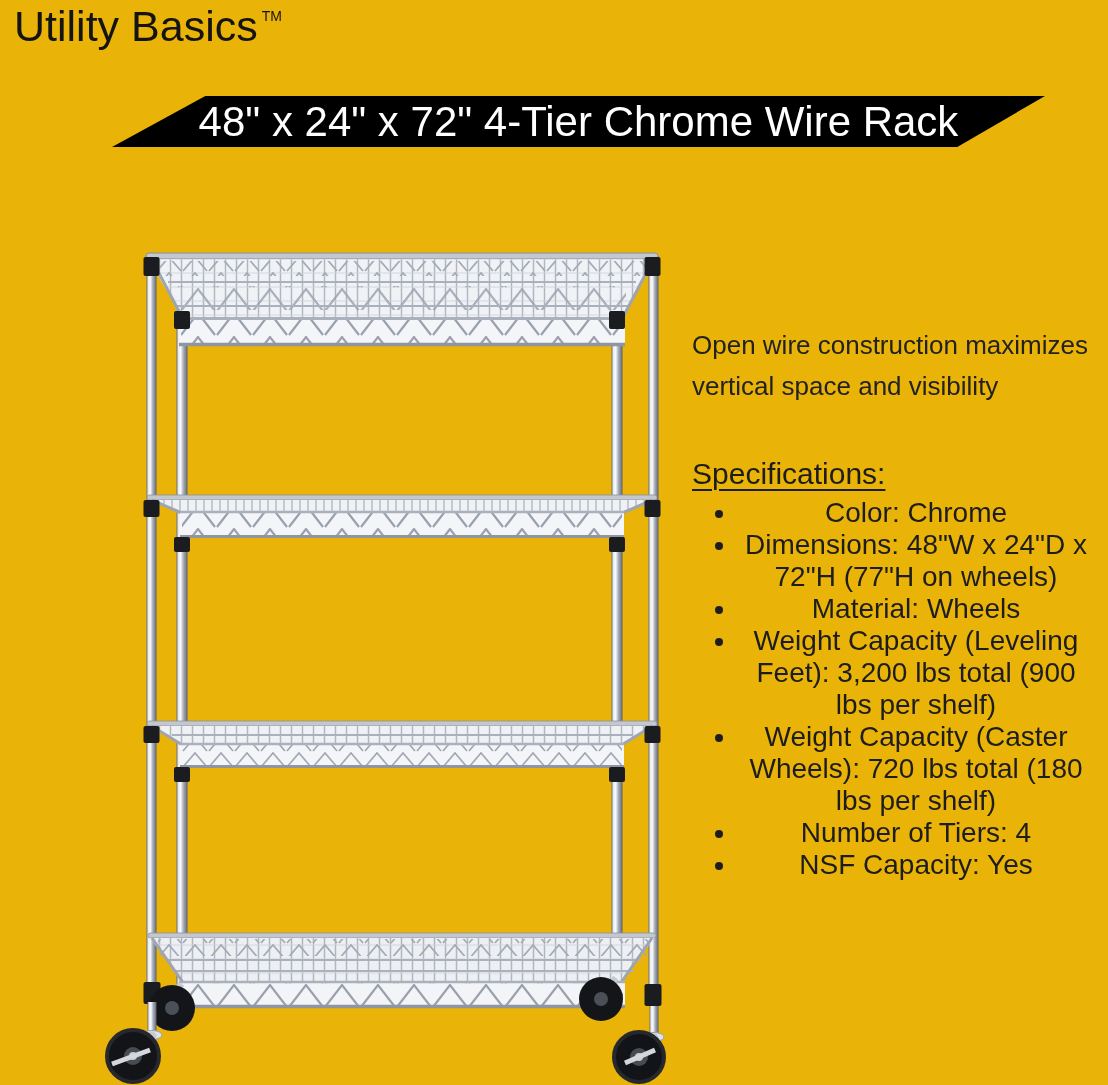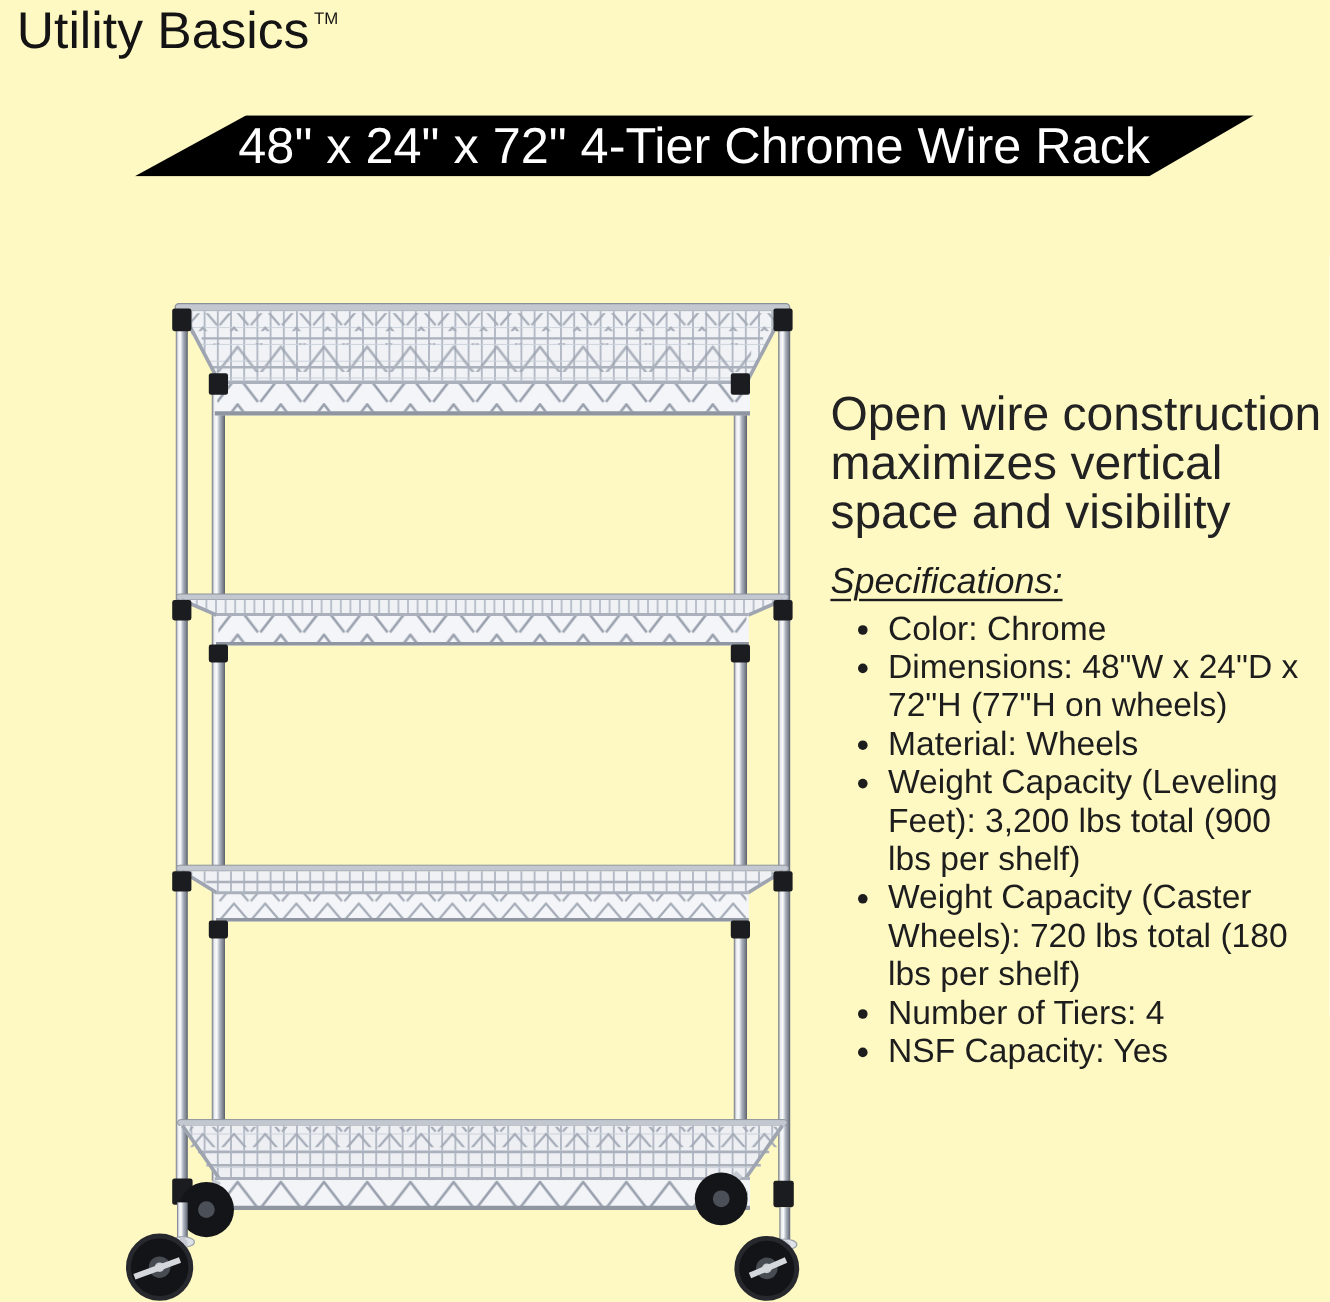--- a/index.html
+++ b/index.html
@@ -1,43 +1,43 @@
 <!DOCTYPE html>
 <html><head>
 <meta charset="utf-8">
 <style>
   * { margin:0; padding:0; box-sizing:border-box; }
   html,body { background:#ffffff; }
   .canvas {
-    position:relative; width:1108px; height:1085px; background:#fef9c3;
+    position:relative; width:1108px; height:1085px; background:#eab308;
     font-family:"Liberation Sans", sans-serif; overflow:hidden; color:#1d1d1d;
   }
   
   .brand { position:absolute; left:14px; top:2px; font-size:43px; font-weight:400; color:#141414; white-space:nowrap; }
   .brand .tm { display:inline-block; font-size:14px; position:relative; top:-20px; margin-left:4px; font-weight:400; }
   
   .banner {
     position:absolute; left:112px; top:96px; width:933px; height:51px;
     background:#000000; color:#ffffff;
     clip-path:polygon(10% 0, 100% 0, 90.6% 100%, 0 100%);
     display:flex; align-items:center; justify-content:center;
     font-size:42px; font-weight:400; white-space:pre;
   }
   .banner b { font-weight:400; }
   
   .rack-svg { position:absolute; left:0; top:0; width:1108px; height:1085px; }
   
   .right-col { position:absolute; left:692px; top:325px; width:416px; }
-  .feature { font-size:40px; line-height:41px; font-weight:400; color:#222222; }
+  .feature { font-size:26px; line-height:41px; font-weight:400; color:#222222; }
   .specs-heading {
-    margin-top:16px; font-size:30px; line-height:41px; font-weight:400; color:#1d1d1d;
-    text-decoration:underline; text-decoration-thickness:2px; text-underline-offset:5px;font-style:italic;
+    margin-top:46px; font-size:30px; line-height:41px; font-weight:400; color:#1d1d1d;
+    text-decoration:underline; text-decoration-thickness:2px; text-underline-offset:5px;
   }
   .specs-list { margin:3px 0 0 0; padding-left:46px; padding-right:16px; font-size:28px; line-height:32px; color:#1d1d1d; }
-  .specs-list li { padding-left:2px; }
+  .specs-list li { padding-left:2px;text-align:center; }
 </style>
 </head>
 <body>
 
 <div class="canvas">
 
   <div class="brand"><span>Utility Basics</span><span class="tm">TM</span></div>
 
   <div class="banner"><span>48" x 24" x 72" 4-Tier </span><b>Chrome</b><span> Wire Rack</span></div>
 

